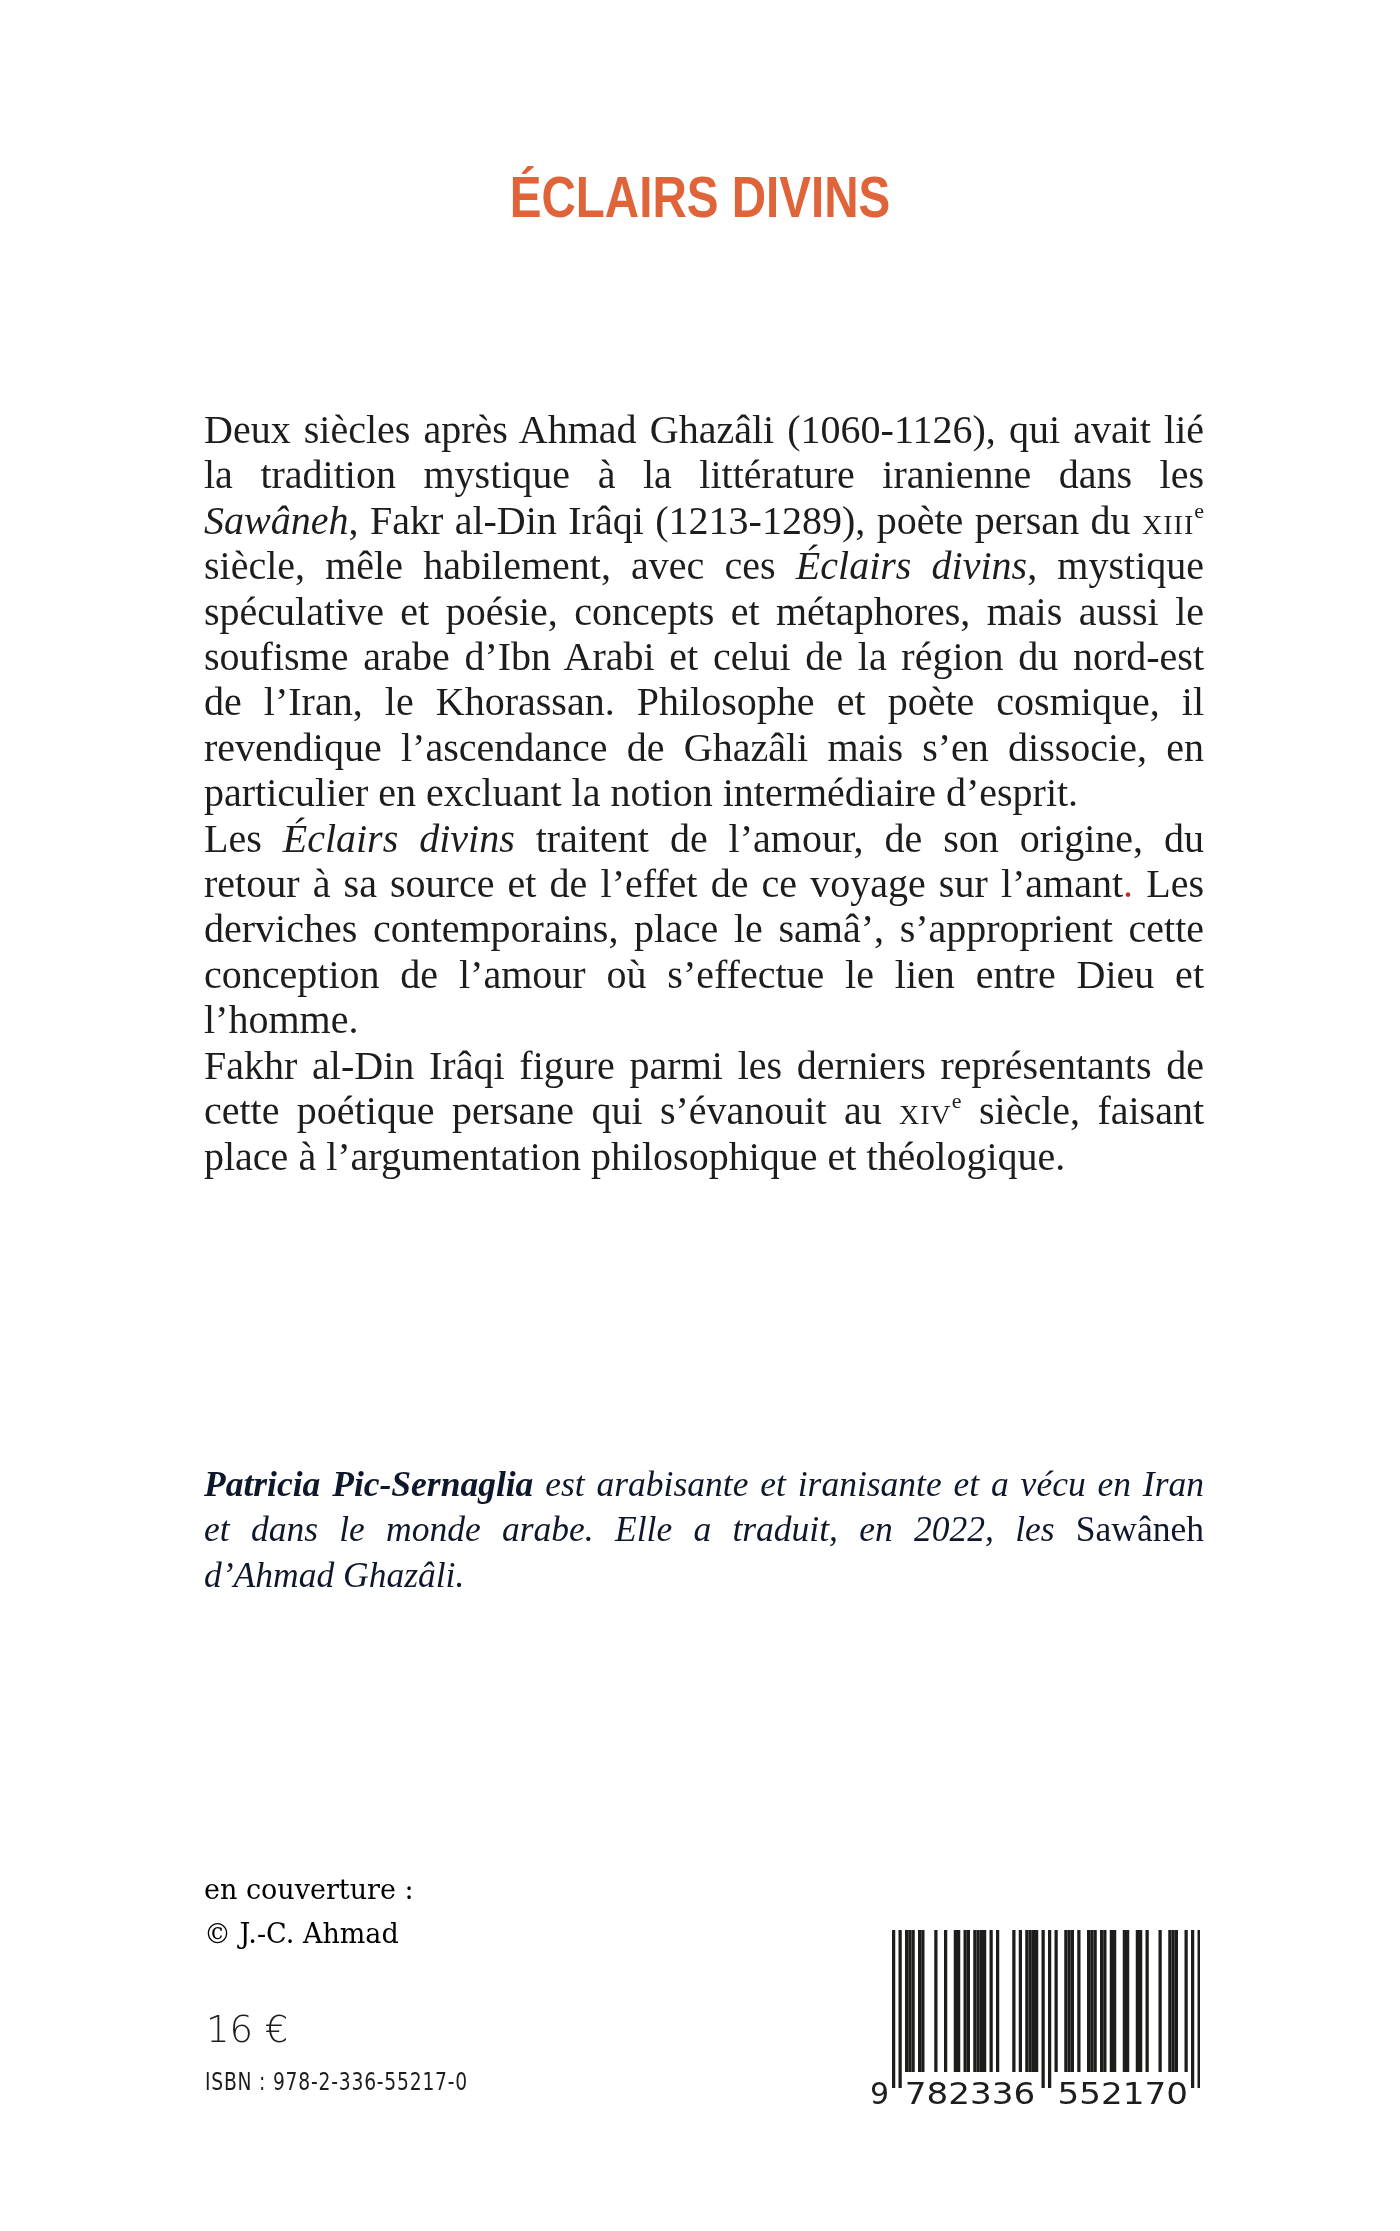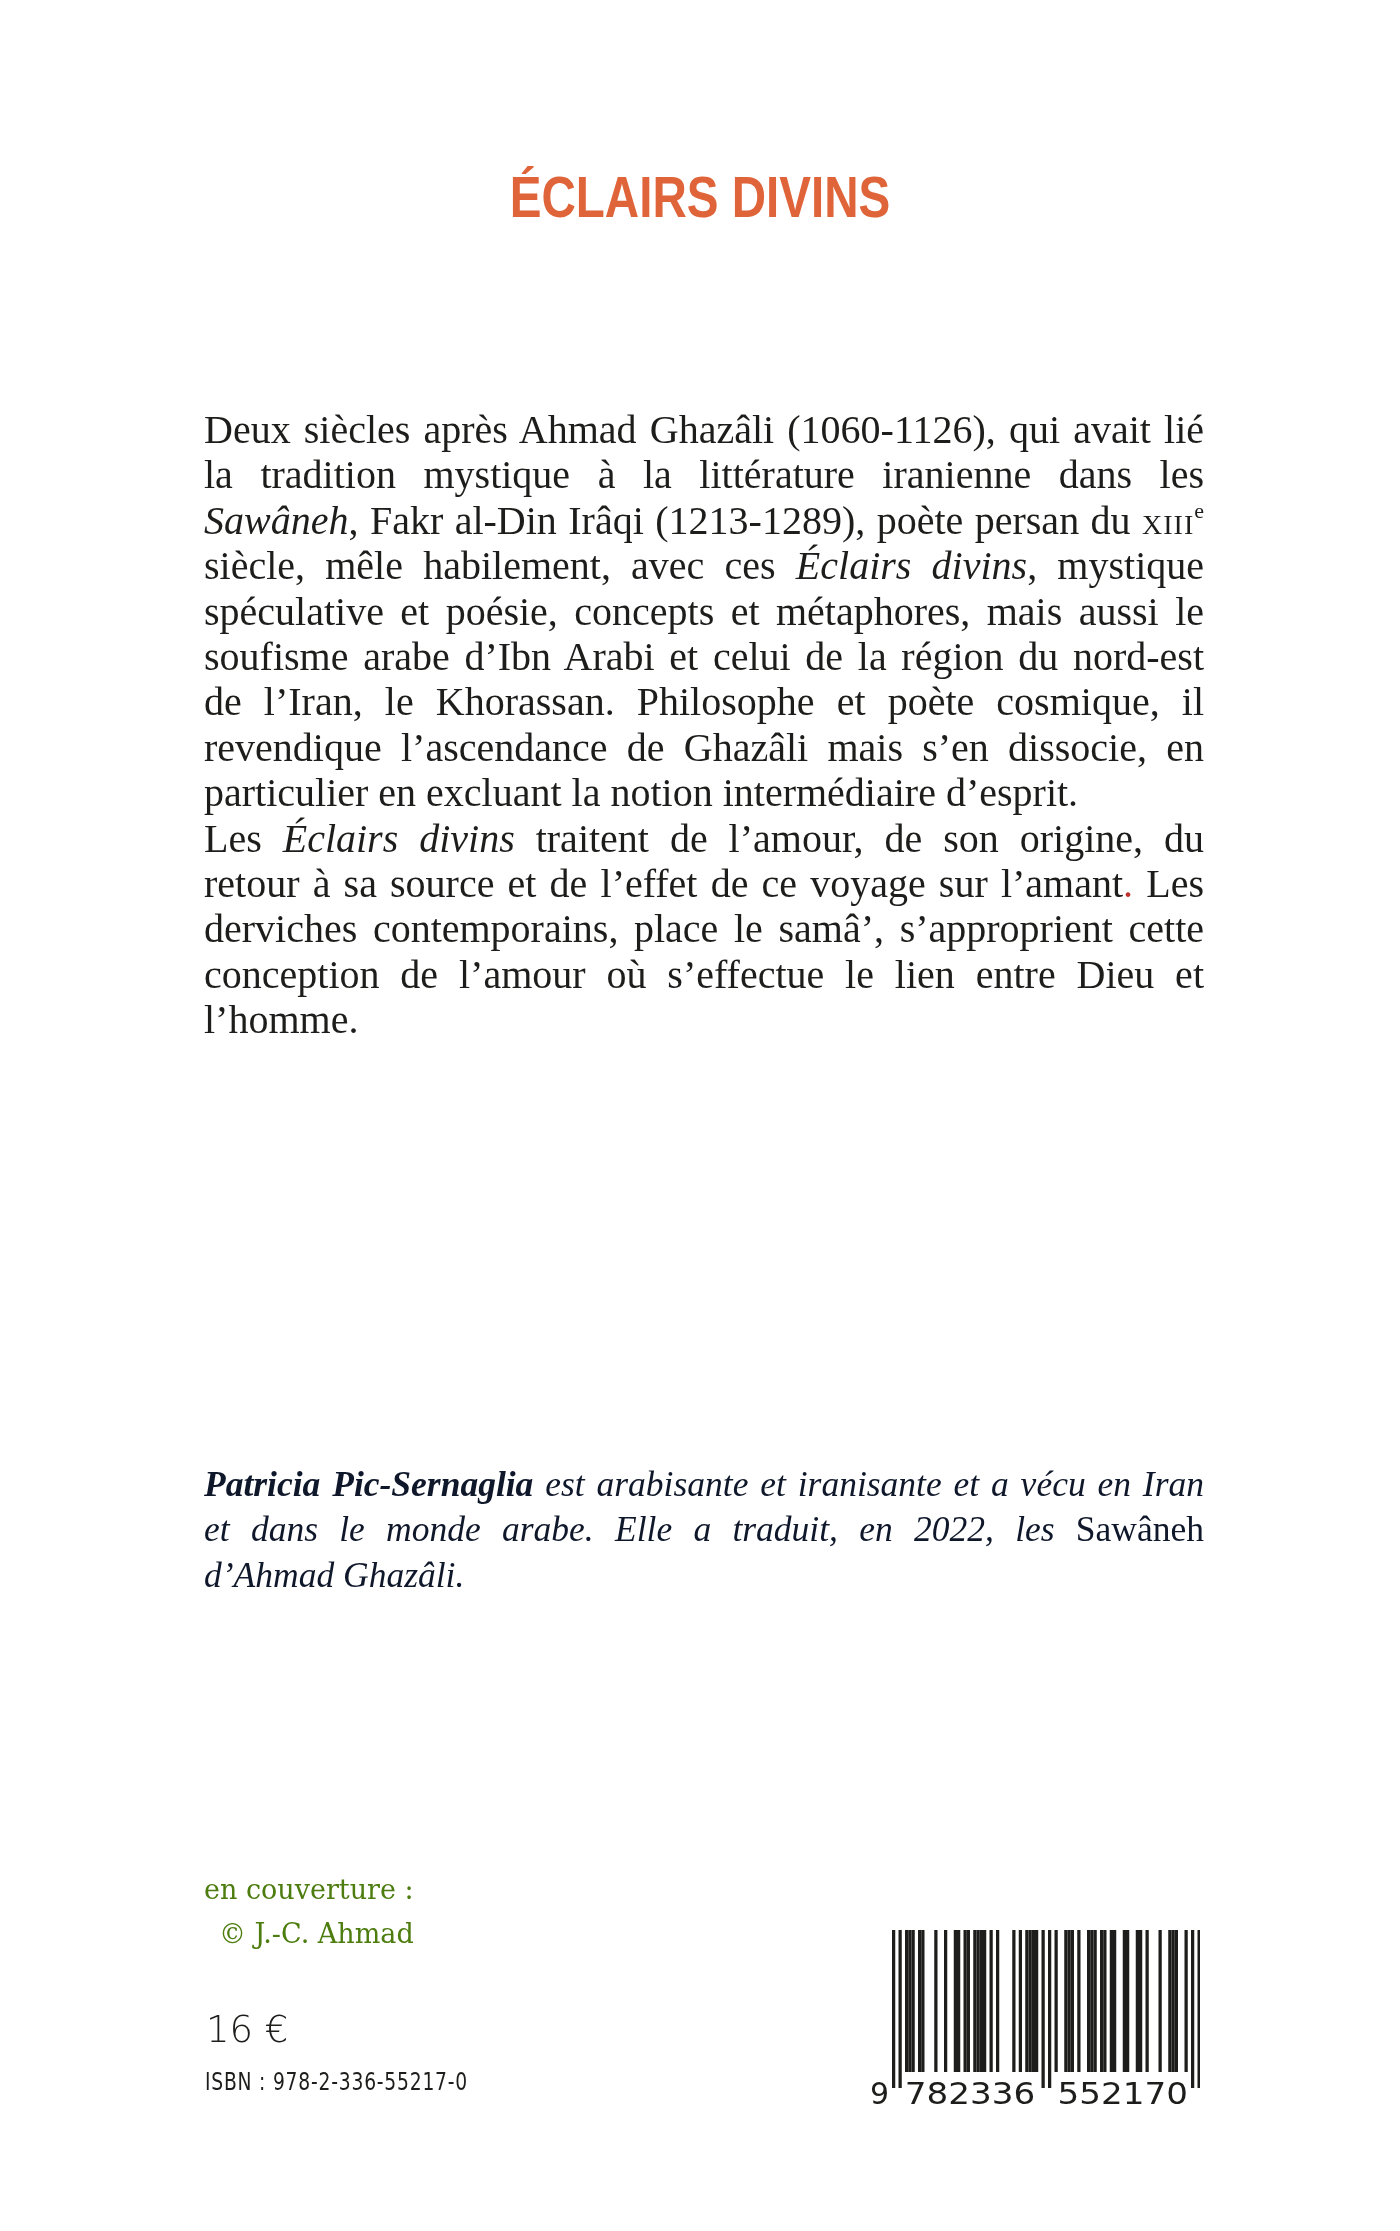--- a/index.html
+++ b/index.html
@@ -75,22 +75,21 @@
   .bio .upright {
     font-style: normal;
   }
   .credit {
     position: absolute;
     top: 1868px;
     left: 204px;
     font-family: "DejaVu Serif", serif;
     font-size: 27px;
     line-height: 44px;
-    color: #4d7c0f;
-    text-align: right;
+    color: #000000;
   }
   .price {
     position: absolute;
     top: 2008px;
     left: 206px;
     font-family: "DejaVu Sans", sans-serif;
     font-size: 37px;
     font-weight: 300;
     color: #1d1d1b;
   }
@@ -117,20 +116,21 @@
   }
 </style>
 </head>
 <body>
 
 <h1 class="title">ÉCLAIRS DIVINS</h1>
 
 <div class="blurb">
   <p><span>Deux siècles après Ahmad Ghazâli (1060-1126), qui avait lié la tradition mystique à la littérature iranienne dans les </span><i>Sawâneh</i><span>, Fakr al-Din Irâqi (1213-1289), poète persan du </span><span class="sc">XIII</span><sup class="e">e</sup><span> siècle, mêle habilement, avec ces </span><i>Éclairs divins</i><span>, mystique spéculative et poésie, concepts et métaphores, mais aussi le soufisme arabe d’Ibn Arabi et celui de la région du nord-est de l’Iran, le Khorassan. Philosophe et poète cosmique, il revendique l’ascendance de Ghazâli mais s’en dissocie, en particulier en excluant la notion intermédiaire d’esprit.</span></p>
   <p><span>Les </span><i>Éclairs divins</i><span> traitent de l’amour, de son origine, du retour à sa source et de l’effet de ce voyage sur l’amant</span><span class="red-dot">.</span><span> Les derviches contemporains, place le samâ’, s’approprient cette conception de l’amour où s’effectue le lien entre Dieu et l’homme.</span></p>
+  <p><span>Fakhr al-Din Irâqi figure parmi les derniers représentants de cette poétique persane qui s’évanouit au </span><span class="sc">XIV</span><sup class="e">e</sup><span> siècle, faisant place à l’argumentation philosophique et théologique.</span></p>
 </div>
 
 <div class="bio"><b class="author">Patricia Pic-Sernaglia</b><span> est arabisante et iranisante et a vécu en Iran et dans le monde arabe. Elle a traduit, en 2022, les </span><span class="upright">Sawâneh</span><span> d’Ahmad Ghazâli.</span></div>
 
 <div class="credit">
   <div>en couverture :</div>
   <div>© J.-C. Ahmad</div>
 </div>
 
 <div class="price">16 €</div>

